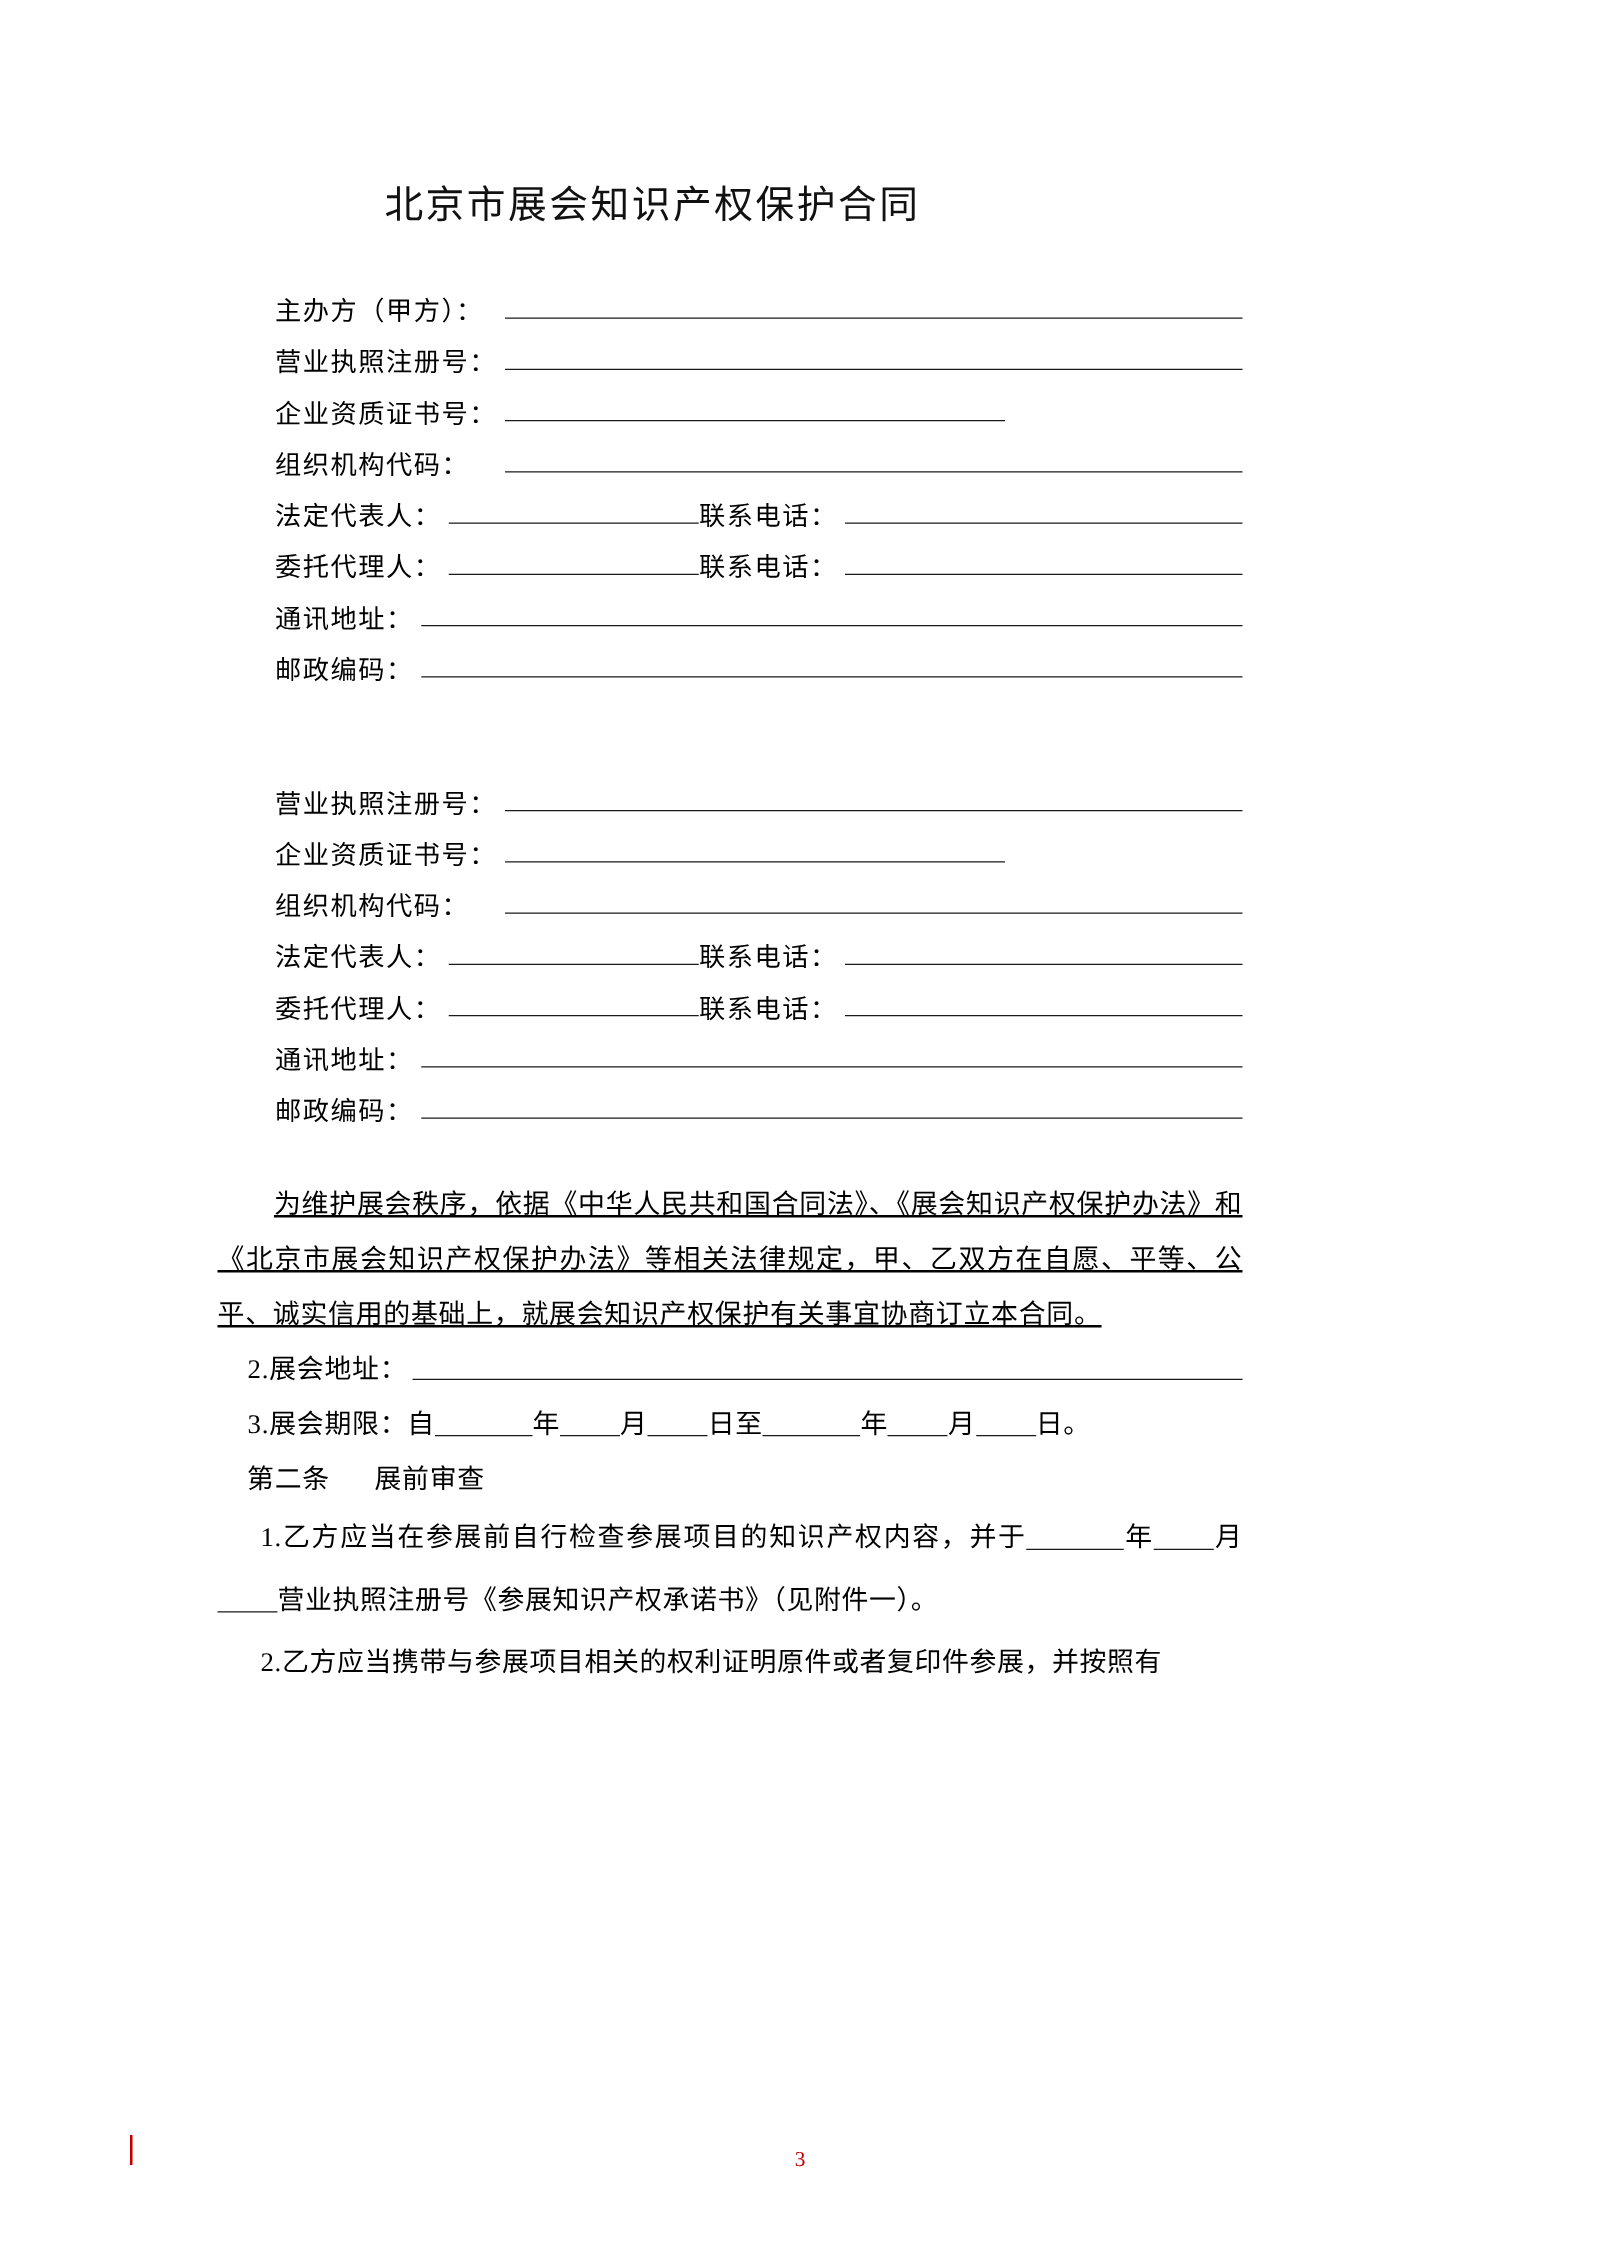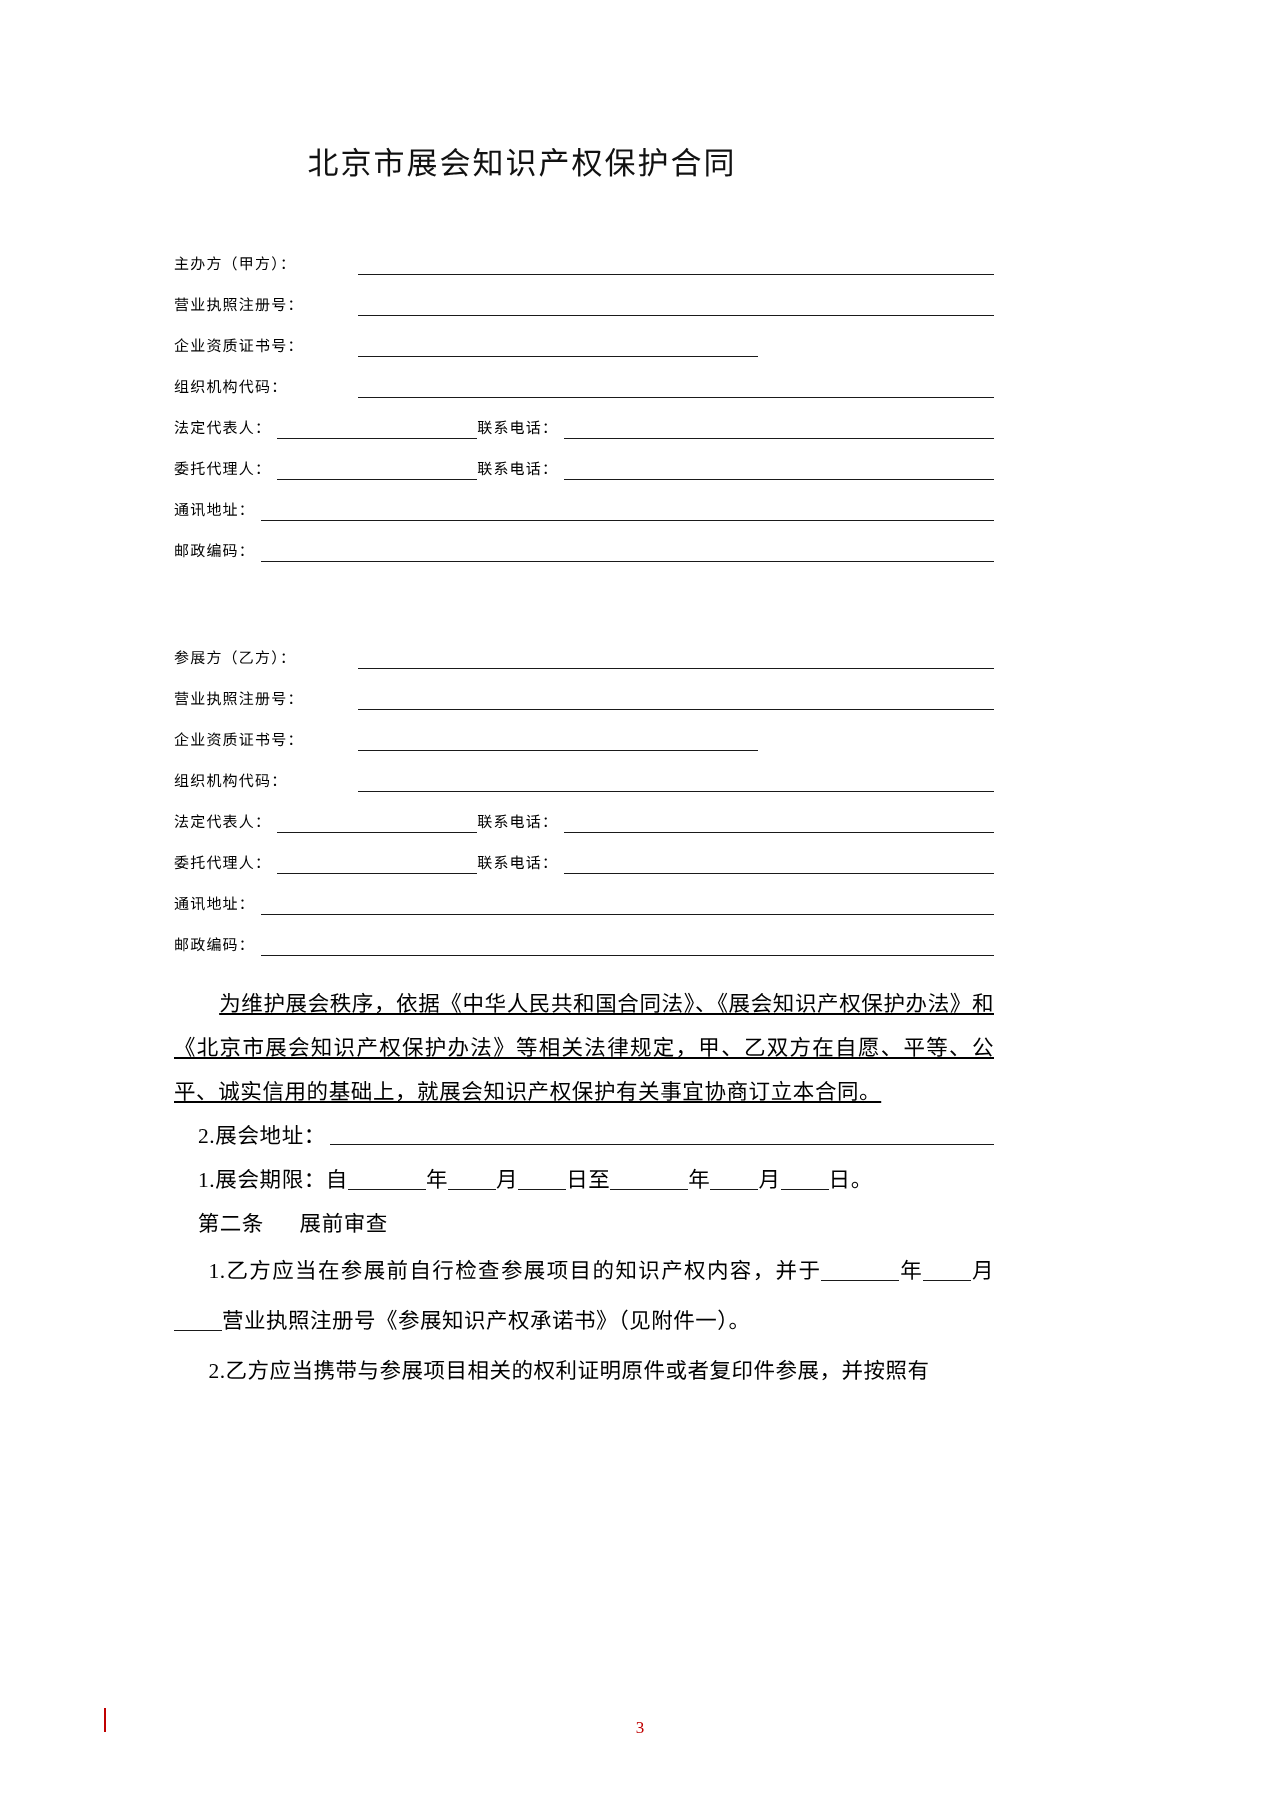--- a/index.html
+++ b/index.html
@@ -40,25 +40,26 @@
   .content {
     position: absolute;
     left: 174px;
     top: 232px;
     width: 820px;
   }
 
   
   .field-row {
     display: flex;
-    align-items: flex-end;
+    align-items: flex-start;
     height: 41px;
-    font-size: 15px;
+    font-size: 21px;
     letter-spacing: 1.2px;
     white-space: nowrap;
+    margin-left: 46px;
   }
   .field-label {
     flex: 0 0 auto;
     padding-right: 6px;
   }
   .field-label.wide  { min-width: 178px; }
   .field-blank {
     flex: 1 1 auto;
     border-bottom: 1.6px solid #1a1a1a;
     height: 20px;
@@ -213,24 +214,20 @@
         <span class="field-label">邮政编码：</span>
         <span class="field-blank"></span>
       </div>
 
     </div>
 
     <div class="spacer-block"></div>
 
     <div>
 
-      <div class="field-row">
-        <span class="field-label wide">参展方（乙方）：</span>
-        <span class="field-blank"></span>
-      </div>
 
       <div class="field-row">
         <span class="field-label wide">营业执照注册号：</span>
         <span class="field-blank"></span>
       </div>
 
       <div class="field-row">
         <span class="field-label wide">企业资质证书号：</span>
         <span class="field-blank short-cert"></span>
       </div>
@@ -272,21 +269,21 @@
 
     <div>
 
 
       <div class="item-row">
         <span class="item-label">2.展会地址：</span>
         <span class="item-blank"></span>
       </div>
 
       <div class="date-row">
-        <span>1.展会期限：自</span><span class="ul-blank ul-w-year"></span><span>年</span><span class="ul-blank ul-w-month"></span><span>月</span><span class="ul-blank ul-w-day"></span><span>日至</span><span class="ul-blank ul-w-year"></span><span>年</span><span class="ul-blank ul-w-month"></span><span>月</span><span class="ul-blank ul-w-day"></span><span>日。</span>
+        <span>3.展会期限：自</span><span class="ul-blank ul-w-year"></span><span>年</span><span class="ul-blank ul-w-month"></span><span>月</span><span class="ul-blank ul-w-day"></span><span>日至</span><span class="ul-blank ul-w-year"></span><span>年</span><span class="ul-blank ul-w-month"></span><span>月</span><span class="ul-blank ul-w-day"></span><span>日。</span>
       </div>
     </div>
 
     <div>
       <div class="clause-title">
         <span>第二条</span>
         <span class="gap"></span>
         <span>展前审查</span>
       </div>
 

